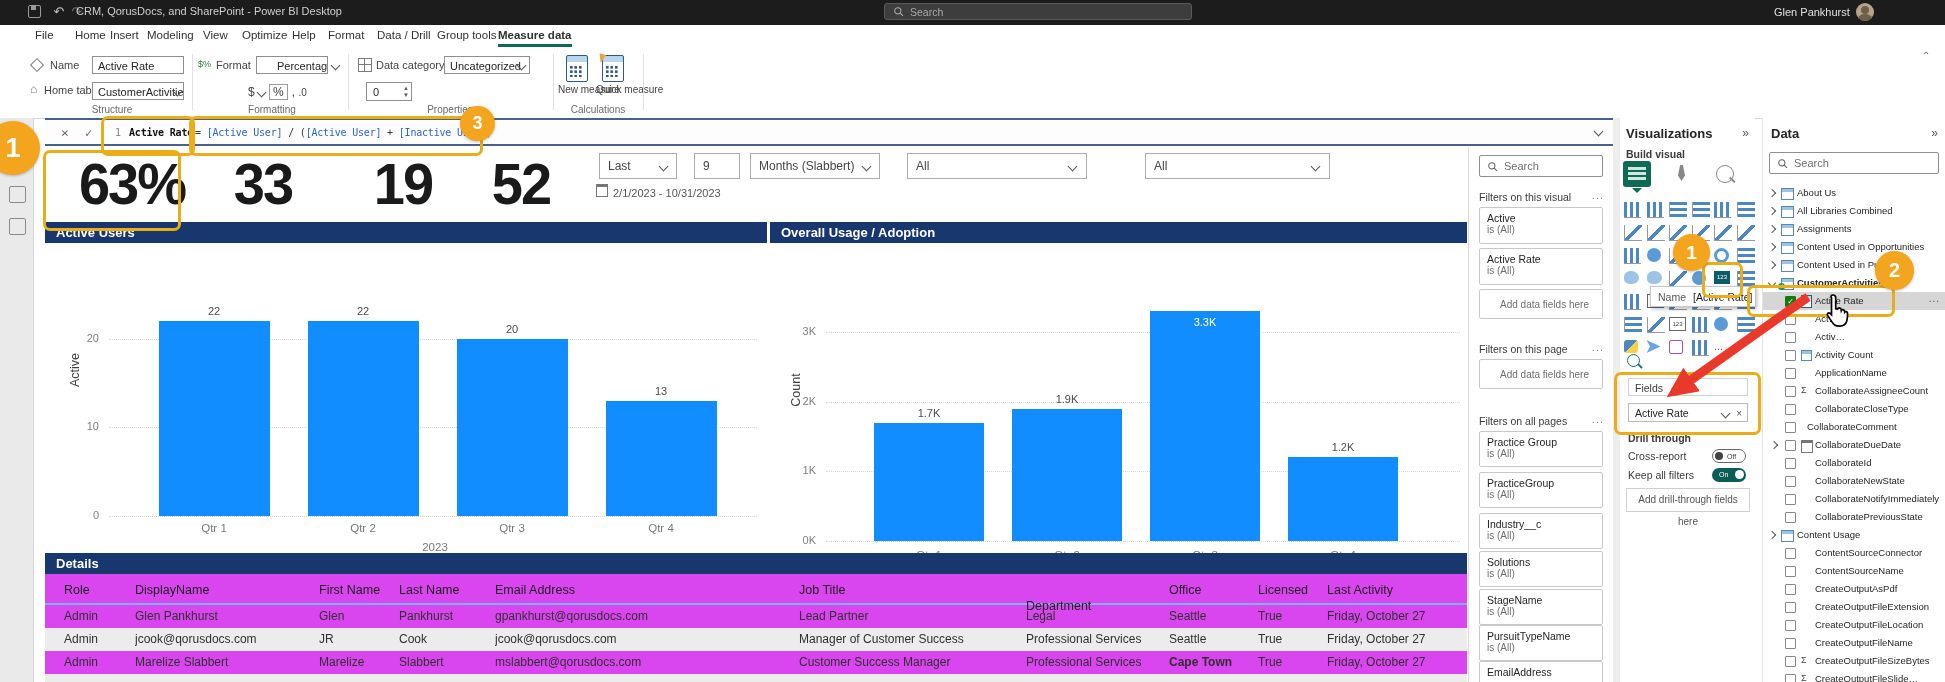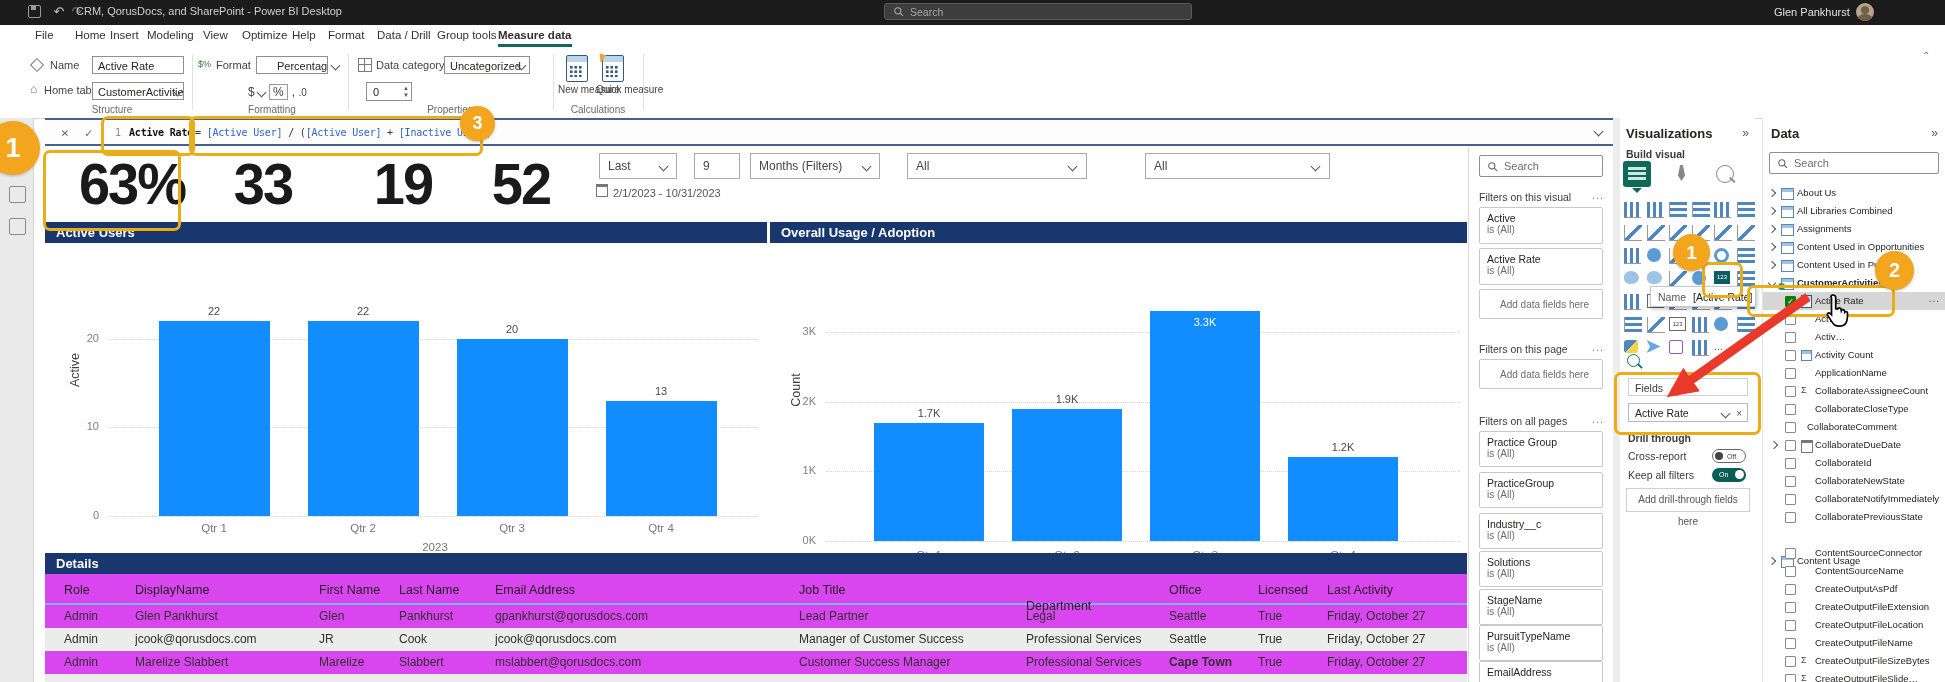--- a/index.html
+++ b/index.html
@@ -258,21 +258,21 @@
   <div id="rail">
     <span class="rail-ic" style="top:36px;"></span>
     <span class="rail-ic" style="top:68px;"></span>
     <span class="rail-ic" style="top:100px;"></span>
   </div>
 
   <div id="kpis"></div>
 
   <div class="slicer" style="left:599px;width:78px;"><span>Last</span><span class="chv-abs" style="right:9px;top:9px;"></span></div>
   <div class="slicer" style="left:694px;width:46px;"><span>9</span></div>
-  <div class="slicer" style="left:750px;width:130px;"><span>Months (Filters)</span><span class="chv-abs" style="right:9px;top:9px;"></span></div>
+  <div class="slicer" style="left:750px;width:130px;"><span>Months (Slabbert)</span><span class="chv-abs" style="right:9px;top:9px;"></span></div>
   <div class="slicer" style="left:907px;width:180px;"><span>All</span><span class="chv-abs" style="right:10px;top:9px;"></span></div>
   <div class="slicer" style="left:1145px;width:185px;"><span>All</span><span class="chv-abs" style="right:10px;top:9px;"></span></div>
   <div id="sl-date"><span class="cal-ic"></span><span>2/1/2023 - 10/31/2023</span></div>
 
   <div id="chart0" class="chart" style="left:45px;top:222px;width:722px;height:331px;">
       <div class="chart-title">Active Users</div>
       <div class="gridline" style="position: absolute; left: 64px; top: 116.76px; width: 648px; height: 0px;"></div>
       <div class="ytick" style="position: absolute; left: 20px; top: 109.76px; width: 34px; height: 14px;">20</div>
       <div class="gridline" style="position: absolute; left: 64px; top: 205.38px; width: 648px; height: 0px;"></div>
       <div class="ytick" style="position: absolute; left: 20px; top: 198.38px; width: 34px; height: 14px;">10</div>
@@ -590,21 +590,21 @@
           <div class="dp-lbl" style="left: 52px;">CollaborateNewState</div>
         </div>
         <div class="dp-row" style="position: absolute; left: 0px; top: 306px; width: 183px; height: 18px;">
           <div class="dp-cb" style="left: 22px;"></div>
           <div class="dp-lbl" style="left: 52px;">CollaborateNotifyImmediately</div>
         </div>
         <div class="dp-row" style="position: absolute; left: 0px; top: 324px; width: 183px; height: 18px;">
           <div class="dp-cb" style="left: 22px;"></div>
           <div class="dp-lbl" style="left: 52px;">CollaboratePreviousState</div>
         </div>
-        <div class="dp-row" style="position: absolute; left: 0px; top: 342px; width: 183px; height: 18px; margin-top: 26px;">
+        <div class="dp-row" style="position: absolute; left: 0px; top: 342px; width: 183px; height: 18px;">
           <div class="dp-arrow closed" style="left: 6px;"></div>
           <div class="dp-tbl" style="left: 18px;"></div>
           <div class="dp-lbl" style="left: 34px;">Content Usage</div>
         </div>
         <div class="dp-row" style="position: absolute; left: 0px; top: 360px; width: 183px; height: 18px;">
           <div class="dp-cb" style="left: 22px;"></div>
           <div class="dp-lbl" style="left: 52px;">ContentSourceConnector</div>
         </div>
         <div class="dp-row" style="position: absolute; left: 0px; top: 378px; width: 183px; height: 18px;">
           <div class="dp-cb" style="left: 22px;"></div>

